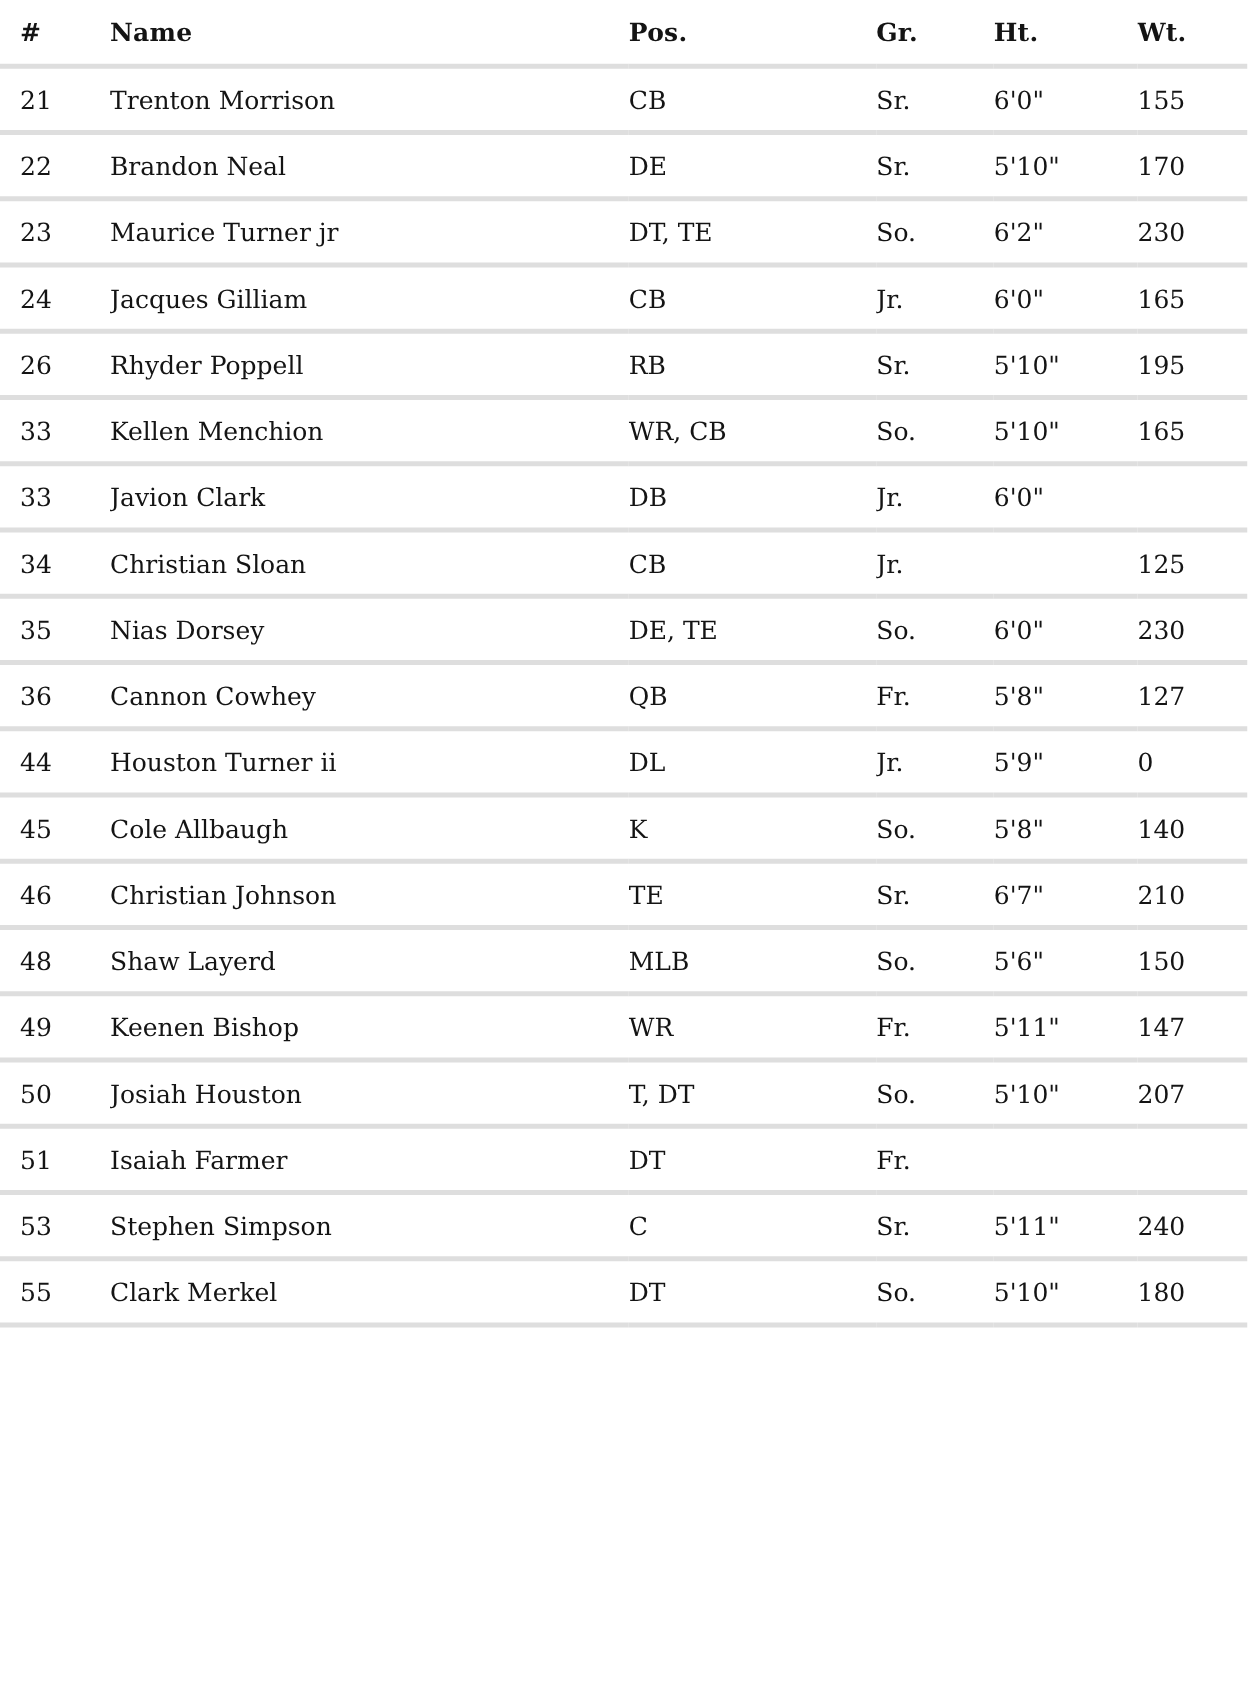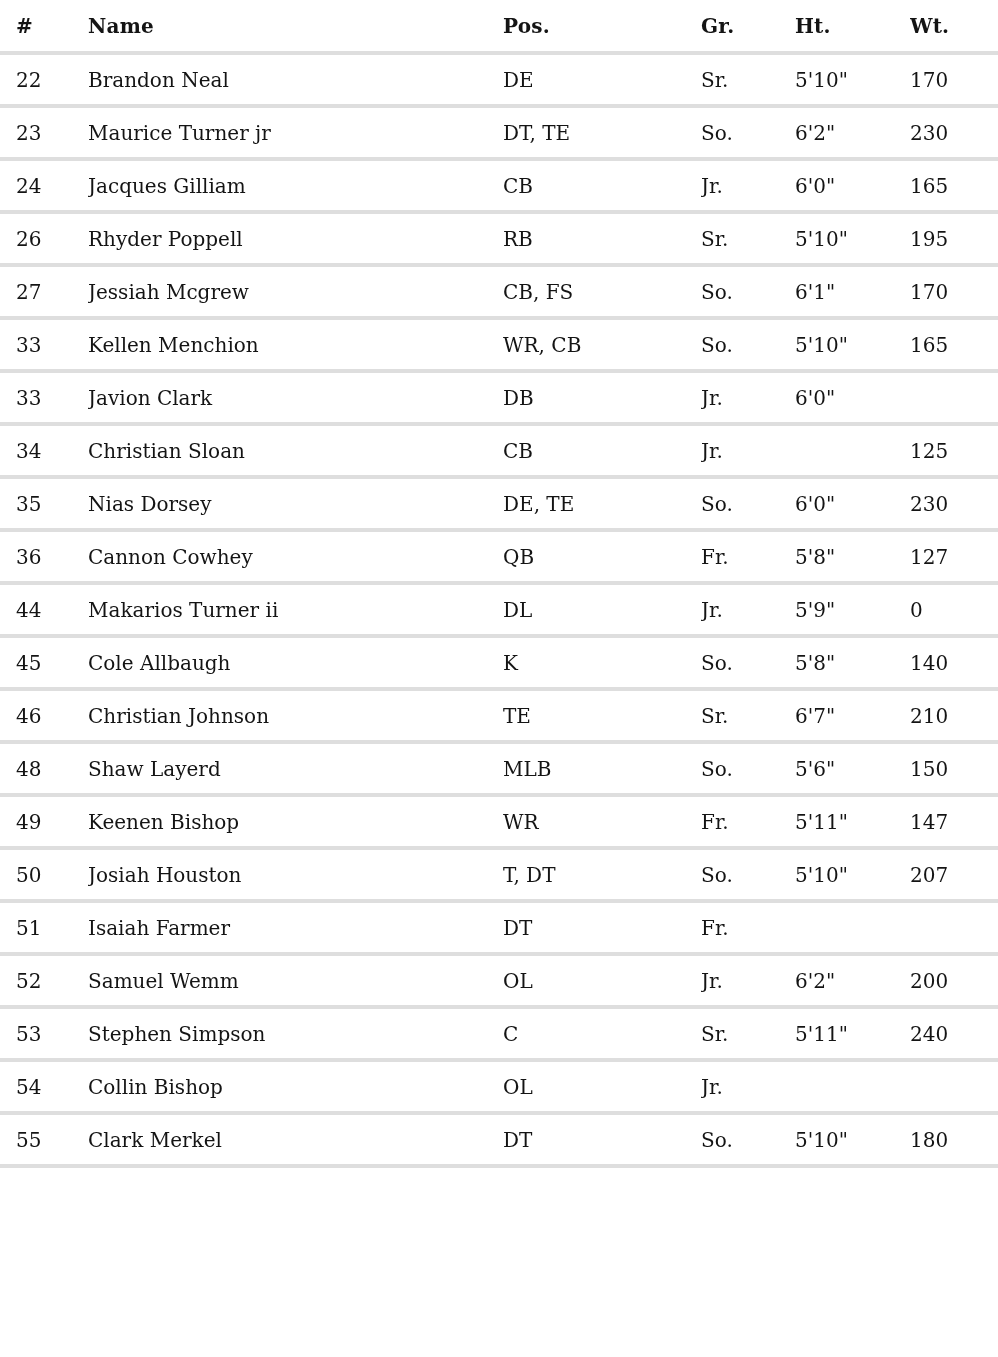--- a/index.html
+++ b/index.html
@@ -57,20 +57,28 @@
       <th>#</th>
       <th>Name</th>
       <th>Pos.</th>
       <th>Gr.</th>
       <th>Ht.</th>
       <th>Wt.</th>
     </tr>
   </thead>
   <tbody>
       <tr>
+        <td>21</td>
+        <td>Trenton Morrison</td>
+        <td>CB</td>
+        <td>Sr.</td>
+        <td>6'0"</td>
+        <td>155</td>
+      </tr>
+      <tr>
         <td>22</td>
         <td>Brandon Neal</td>
         <td>DE</td>
         <td>Sr.</td>
         <td>5'10"</td>
         <td>170</td>
       </tr>
       <tr>
         <td>23</td>
         <td>Maurice Turner jr</td>
@@ -87,28 +95,20 @@
         <td>6'0"</td>
         <td>165</td>
       </tr>
       <tr>
         <td>26</td>
         <td>Rhyder Poppell</td>
         <td>RB</td>
         <td>Sr.</td>
         <td>5'10"</td>
         <td>195</td>
-      </tr>
-      <tr>
-        <td>27</td>
-        <td>Jessiah Mcgrew</td>
-        <td>CB, FS</td>
-        <td>So.</td>
-        <td>6'1"</td>
-        <td>170</td>
       </tr>
       <tr>
         <td>33</td>
         <td>Kellen Menchion</td>
         <td>WR, CB</td>
         <td>So.</td>
         <td>5'10"</td>
         <td>165</td>
       </tr>
       <tr>
@@ -138,21 +138,21 @@
       <tr>
         <td>36</td>
         <td>Cannon Cowhey</td>
         <td>QB</td>
         <td>Fr.</td>
         <td>5'8"</td>
         <td>127</td>
       </tr>
       <tr>
         <td>44</td>
-        <td>Makarios Turner ii</td>
+        <td>Houston Turner ii</td>
         <td>DL</td>
         <td>Jr.</td>
         <td>5'9"</td>
         <td>0</td>
       </tr>
       <tr>
         <td>45</td>
         <td>Cole Allbaugh</td>
         <td>K</td>
         <td>So.</td>
@@ -193,42 +193,26 @@
       </tr>
       <tr>
         <td>51</td>
         <td>Isaiah Farmer</td>
         <td>DT</td>
         <td>Fr.</td>
         <td></td>
         <td></td>
       </tr>
       <tr>
-        <td>52</td>
-        <td>Samuel Wemm</td>
-        <td>OL</td>
-        <td>Jr.</td>
-        <td>6'2"</td>
-        <td>200</td>
-      </tr>
-      <tr>
         <td>53</td>
         <td>Stephen Simpson</td>
         <td>C</td>
         <td>Sr.</td>
         <td>5'11"</td>
         <td>240</td>
-      </tr>
-      <tr>
-        <td>54</td>
-        <td>Collin Bishop</td>
-        <td>OL</td>
-        <td>Jr.</td>
-        <td></td>
-        <td></td>
       </tr>
       <tr>
         <td>55</td>
         <td>Clark Merkel</td>
         <td>DT</td>
         <td>So.</td>
         <td>5'10"</td>
         <td>180</td>
       </tr>
     </tbody>

